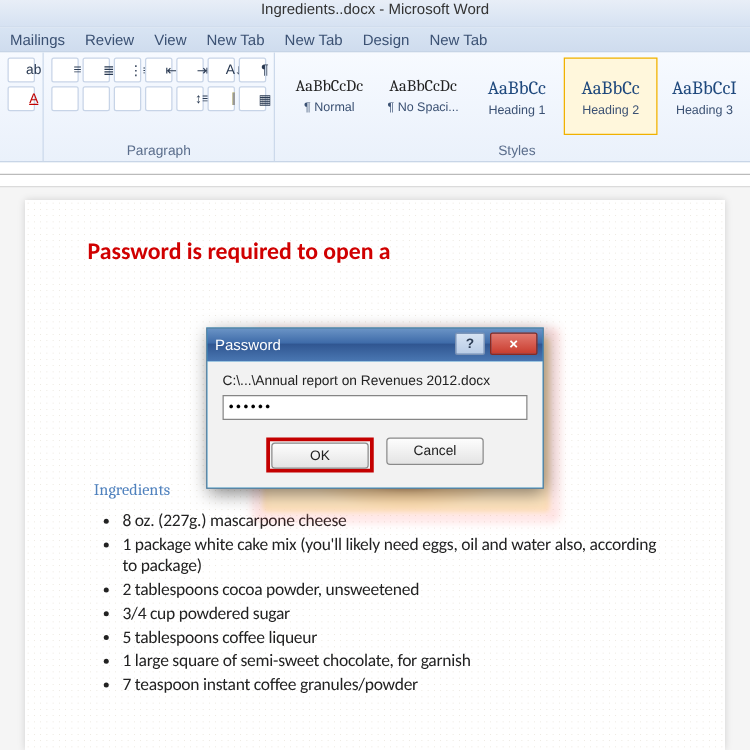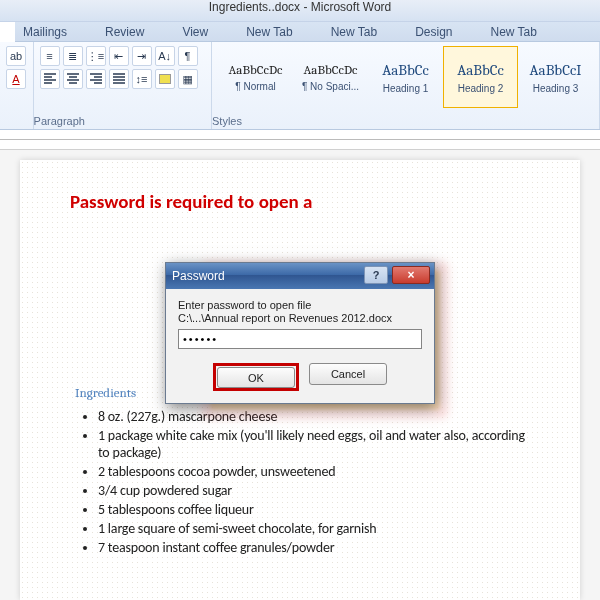--- a/index.html
+++ b/index.html
@@ -14,47 +14,46 @@
 .title-bar {
   height: 22px;
   background: linear-gradient(#e8eef7, #d6e2f2);
   display: flex; justify-content: center;
   font-size: 12px; color: #333;
   border-bottom: 1px solid #c5d3e8;
 }
 .tabs {
   height: 20px;
   background: linear-gradient(#d8e4f3, #cfdcee);
-  display: flex; gap: 38px;
+  display: flex; gap: 16px;
   padding: 0 8px;
   align-items: center;
   font-size: 12px; color: #3b5173;
   border-bottom: 1px solid #b8c9e0;
-  margin-left: 15px;
 }
 .tab { cursor: default; }
 .ribbon {
   height: 88px;
   background: linear-gradient(#f7faff, #eaf1fb);
   border-bottom: 1px solid #b8c9e0;
   display: flex;
 }
 .ribbon-group {
   border-right: 1px solid #ccd9eb;
   display: flex; flex-direction: column;
   padding: 4px 6px 0 6px;
   position: relative;
 }
 .group-label {
-  font-size: 11px; color: #5b6e8c;
+  text-align: center; font-size: 11px; color: #5b6e8c;
   position: absolute; bottom: 2px; left: 0; right: 0;
 }
 
 .font-row { display:flex; gap:4px; margin-bottom:3px; align-items:center; }
-.small-btn { width:20px; height:20px; border:1px solid #c7d4e7; background:#fff; border-radius:2px; font-size:11px; color:#2a3a52; display:flex;align-items:center;justify-content:center; }
+.small-btn { width:20px; height:20px; border:1px solid #c7d4e7; background:#fff; border-radius:2px; font-size:11px; color:#2a3a52; display:flex;align-items:center;justify-content:center;padding-left:20px; }
 .small-btn svg { width:14px; height:14px; }
 
 .para-col { display:flex; flex-direction:column; gap:3px; }
 .para-row { display:flex; gap:3px; }
 
 .styles-row { display:flex; gap:0; }
 .style-item {
   width: 75px; height: 62px;
   border:1px solid transparent;
   display:flex; flex-direction:column; align-items:center; justify-content:center;
@@ -274,21 +273,20 @@
 
 <div class="dialog">
   <div class="dlg-title">
     <span>Password</span>
     <div class="dlg-help">?</div>
     <div class="dlg-close">
       <span>×</span>
     </div>
   </div>
   <div class="dlg-body">
-    <div class="dlg-text">Enter password to open file</div>
     <div class="dlg-text">C:\...\Annual report on Revenues 2012.docx</div>
     <input class="dlg-input" type="text" value="••••••" style="">
     <div class="dlg-btn-row">
       <div class="dlg-btn ok-wrap">
         <button class="dlg-btn">OK</button>
       </div>
       <button class="dlg-btn">Cancel</button>
     </div>
   </div>
 </div>

